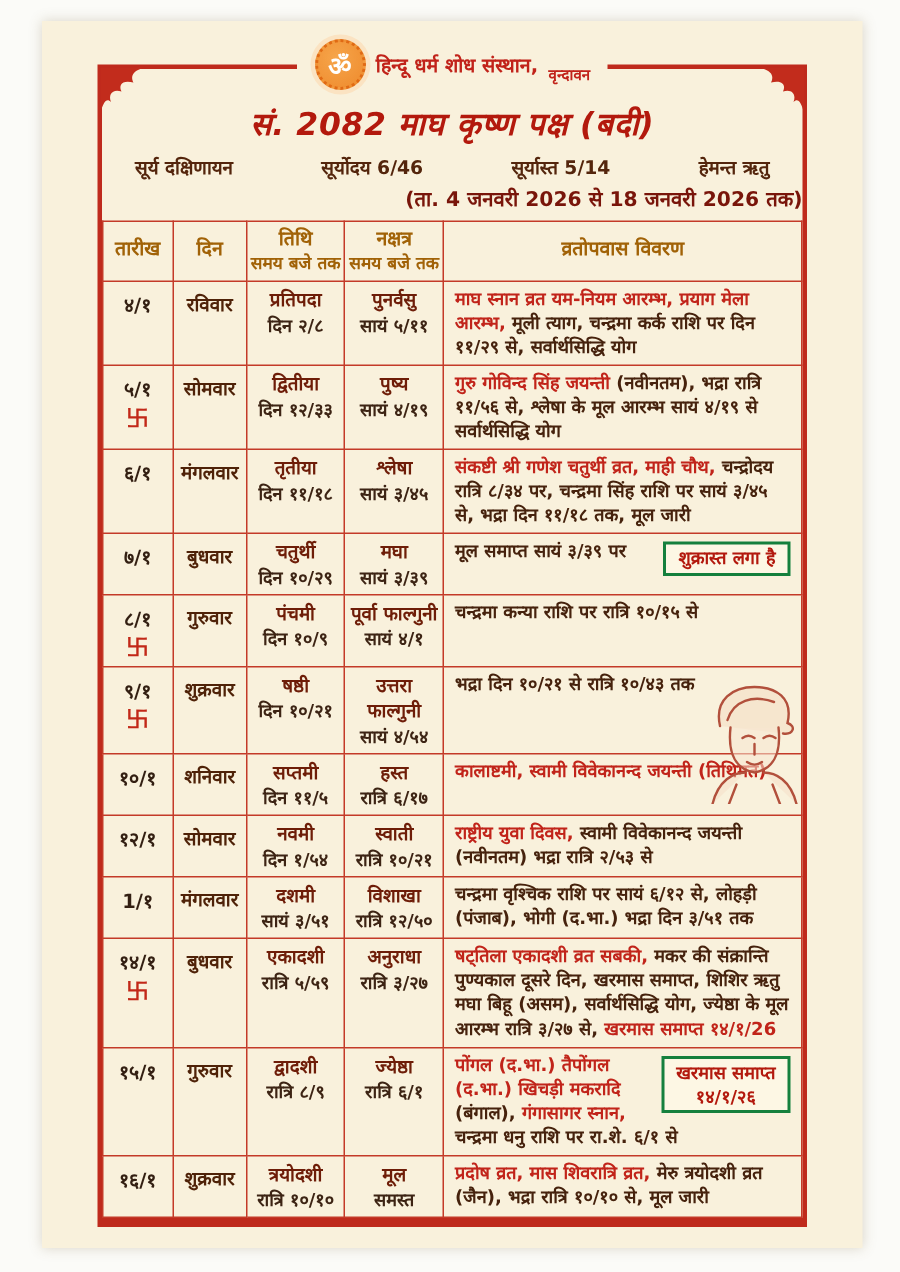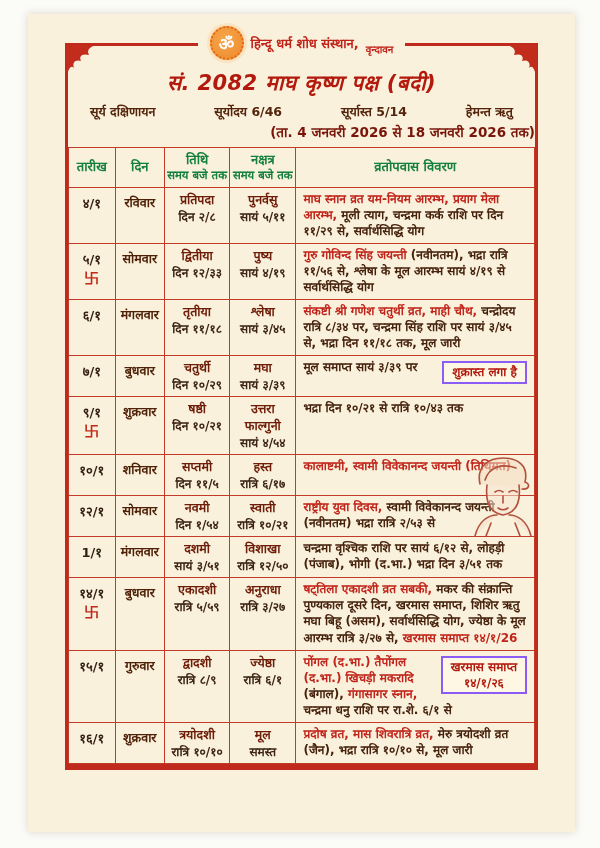--- a/index.html
+++ b/index.html
@@ -52,35 +52,35 @@
     padding:7px 22px 2px;font-size:12.5px;font-weight:bold;color:#54250c;
   }
   .date-range{
     text-align:right;font-size:13.5px;font-weight:bold;color:#79150a;
     padding:1px 0 6px;
   }
   
   table{width:100%;border-collapse:collapse;table-layout:fixed;}
   th,td{border:1.5px solid #c43a28;}
   thead th{
-    font-size:13px;color:#15803d;padding:4px 1px;font-weight:bold;
+    font-size:13px;color:#a16207;padding:4px 1px;font-weight:bold;
     line-height:1.25;vertical-align:middle;margin-top:12px;
   }
   thead .sub{display:block;font-size:11.5px;}
   td{vertical-align:top;text-align:center;padding:3px 2px;font-weight:bold;}
   .dt{font-size:13px;color:#33201330;color:#331f12;padding-top:3px;}
   .swastika{color:#c22818;font-size:14px;margin-top:2px;}
   .day{color:#4f2208;font-size:12.5px;padding-top:3px;}
   .tname{color:#6e1d08;font-size:12.5px;}
   .ttime{color:#3d2414;font-size:12px;}
   .c-details{text-align:left;padding:3px 7px 4px;line-height:1.34;font-size:12px;}
   .seg-hl{color:#c1241a;}
   .seg-n{color:#46220d;}
   .badge{
-    float:right;border:2px solid #8b5cf6;color:#b3190d;background:#fdf7e4;
+    float:right;border:2px solid #15803d;color:#b3190d;background:#fdf7e4;
     padding:1px 8px;margin:2px 0 2px 7px;font-size:12px;font-weight:bold;
     white-space:pre-line;text-align:center;line-height:1.35;
   }
   
   .sketch{position:absolute;left:443px;top:440px;z-index:3;line-height:0;}
 </style>
 </head>
 <body>
 
 <div class="page">
@@ -207,20 +207,38 @@
               <div class="ttime">दिन १०/२९</div>
             </td>
             <td class="c-nak">
               <div class="tname">मघा</div>
               <div class="ttime">सायं ३/३९</div>
             </td>
             <td class="c-details"><span class="badge">शुक्रास्त लगा है</span><span class="seg-n">मूल समाप्त सायं ३/३९ पर</span></td>
           </tr>
           <tr>
             <td class="c-date">
+              <div class="dt">८/१</div>
+              <div class="swastika">卐</div>
+            </td>
+            <td class="c-day">
+              <div class="day">गुरुवार</div>
+            </td>
+            <td class="c-tithi">
+              <div class="tname">पंचमी</div>
+              <div class="ttime">दिन १०/९</div>
+            </td>
+            <td class="c-nak">
+              <div class="tname">पूर्वा फाल्गुनी</div>
+              <div class="ttime">सायं ४/१</div>
+            </td>
+            <td class="c-details"><span class="seg-n">चन्द्रमा कन्या राशि पर रात्रि १०/१५ से</span></td>
+          </tr>
+          <tr>
+            <td class="c-date">
               <div class="dt">९/१</div>
               <div class="swastika">卐</div>
             </td>
             <td class="c-day">
               <div class="day">शुक्रवार</div>
             </td>
             <td class="c-tithi">
               <div class="tname">षष्ठी</div>
               <div class="ttime">दिन १०/२१</div>
             </td>

